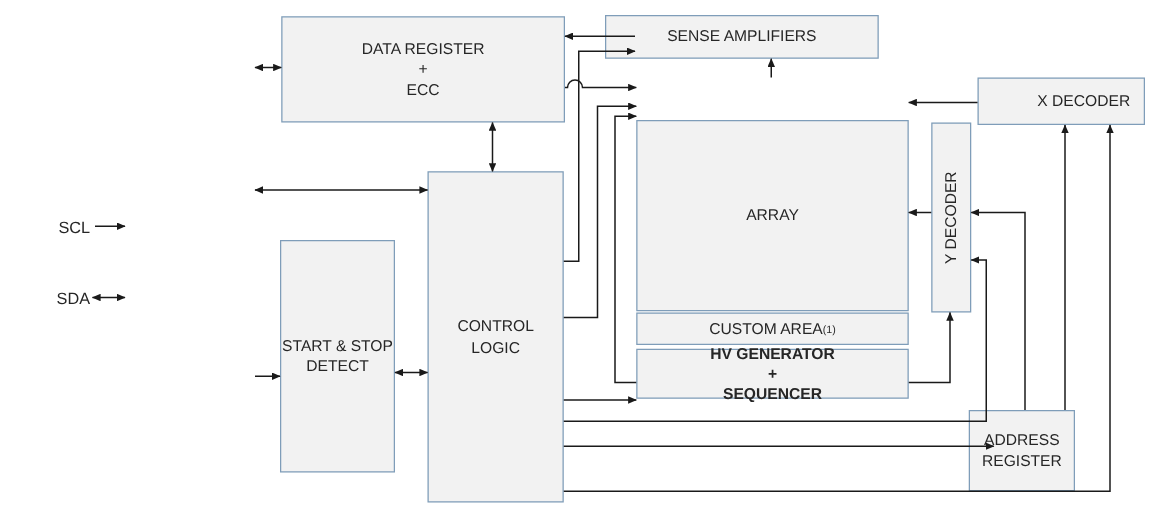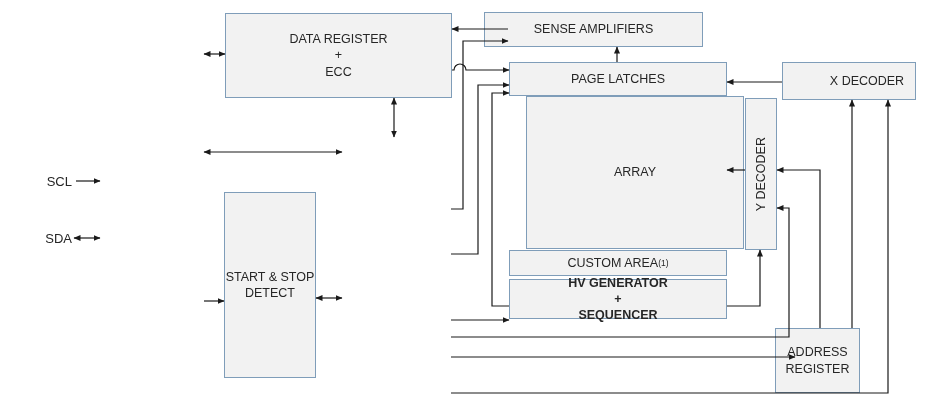--- a/index.html
+++ b/index.html
@@ -34,32 +34,33 @@
 
 <div class="canvas">
 
 
   <div class="block" style="left:225px;top:13px;width:227px;height:85px;">DATA REGISTER
 +
 ECC</div>
 
   <div class="block" style="left:484px;top:12px;width:219px;height:35px;">SENSE AMPLIFIERS</div>
 
-  <div class="block" style="left:509px;top:62px;width:218px;height:34px;">PAGE LATCHES</div>
 
-  <div class="block" style="left:526px;top:96px;width:218px;height:153px;">ARRAY</div>
+  <div class="block" style="left:509px;top:96px;width:218px;height:153px;">ARRAY</div>
 
   <div class="block" style="left:509px;top:250px;width:218px;height:26px;">
     <span>CUSTOM AREA</span><sup class="note">(1)</sup>
   </div>
 
   <div class="block" style="left:509px;top:279px;width:218px;height:40px;font-weight:bold;">HV GENERATOR
 +
 SEQUENCER</div>
 
+  <div class="block" style="left:342px;top:137px;width:109px;height:265px;">CONTROL
+LOGIC</div>
 
   <div class="block" style="left:224px;top:192px;width:92px;height:186px;">START &amp; STOP
 DETECT</div>
 
   <div class="block" style="left:782px;top:62px;width:134px;height:38px;padding-left:36px;">X DECODER</div>
 
   <div class="block" style="left:745px;top:98px;width:32px;height:152px;">
     <span class="vtext">Y DECODER</span>
   </div>
 

